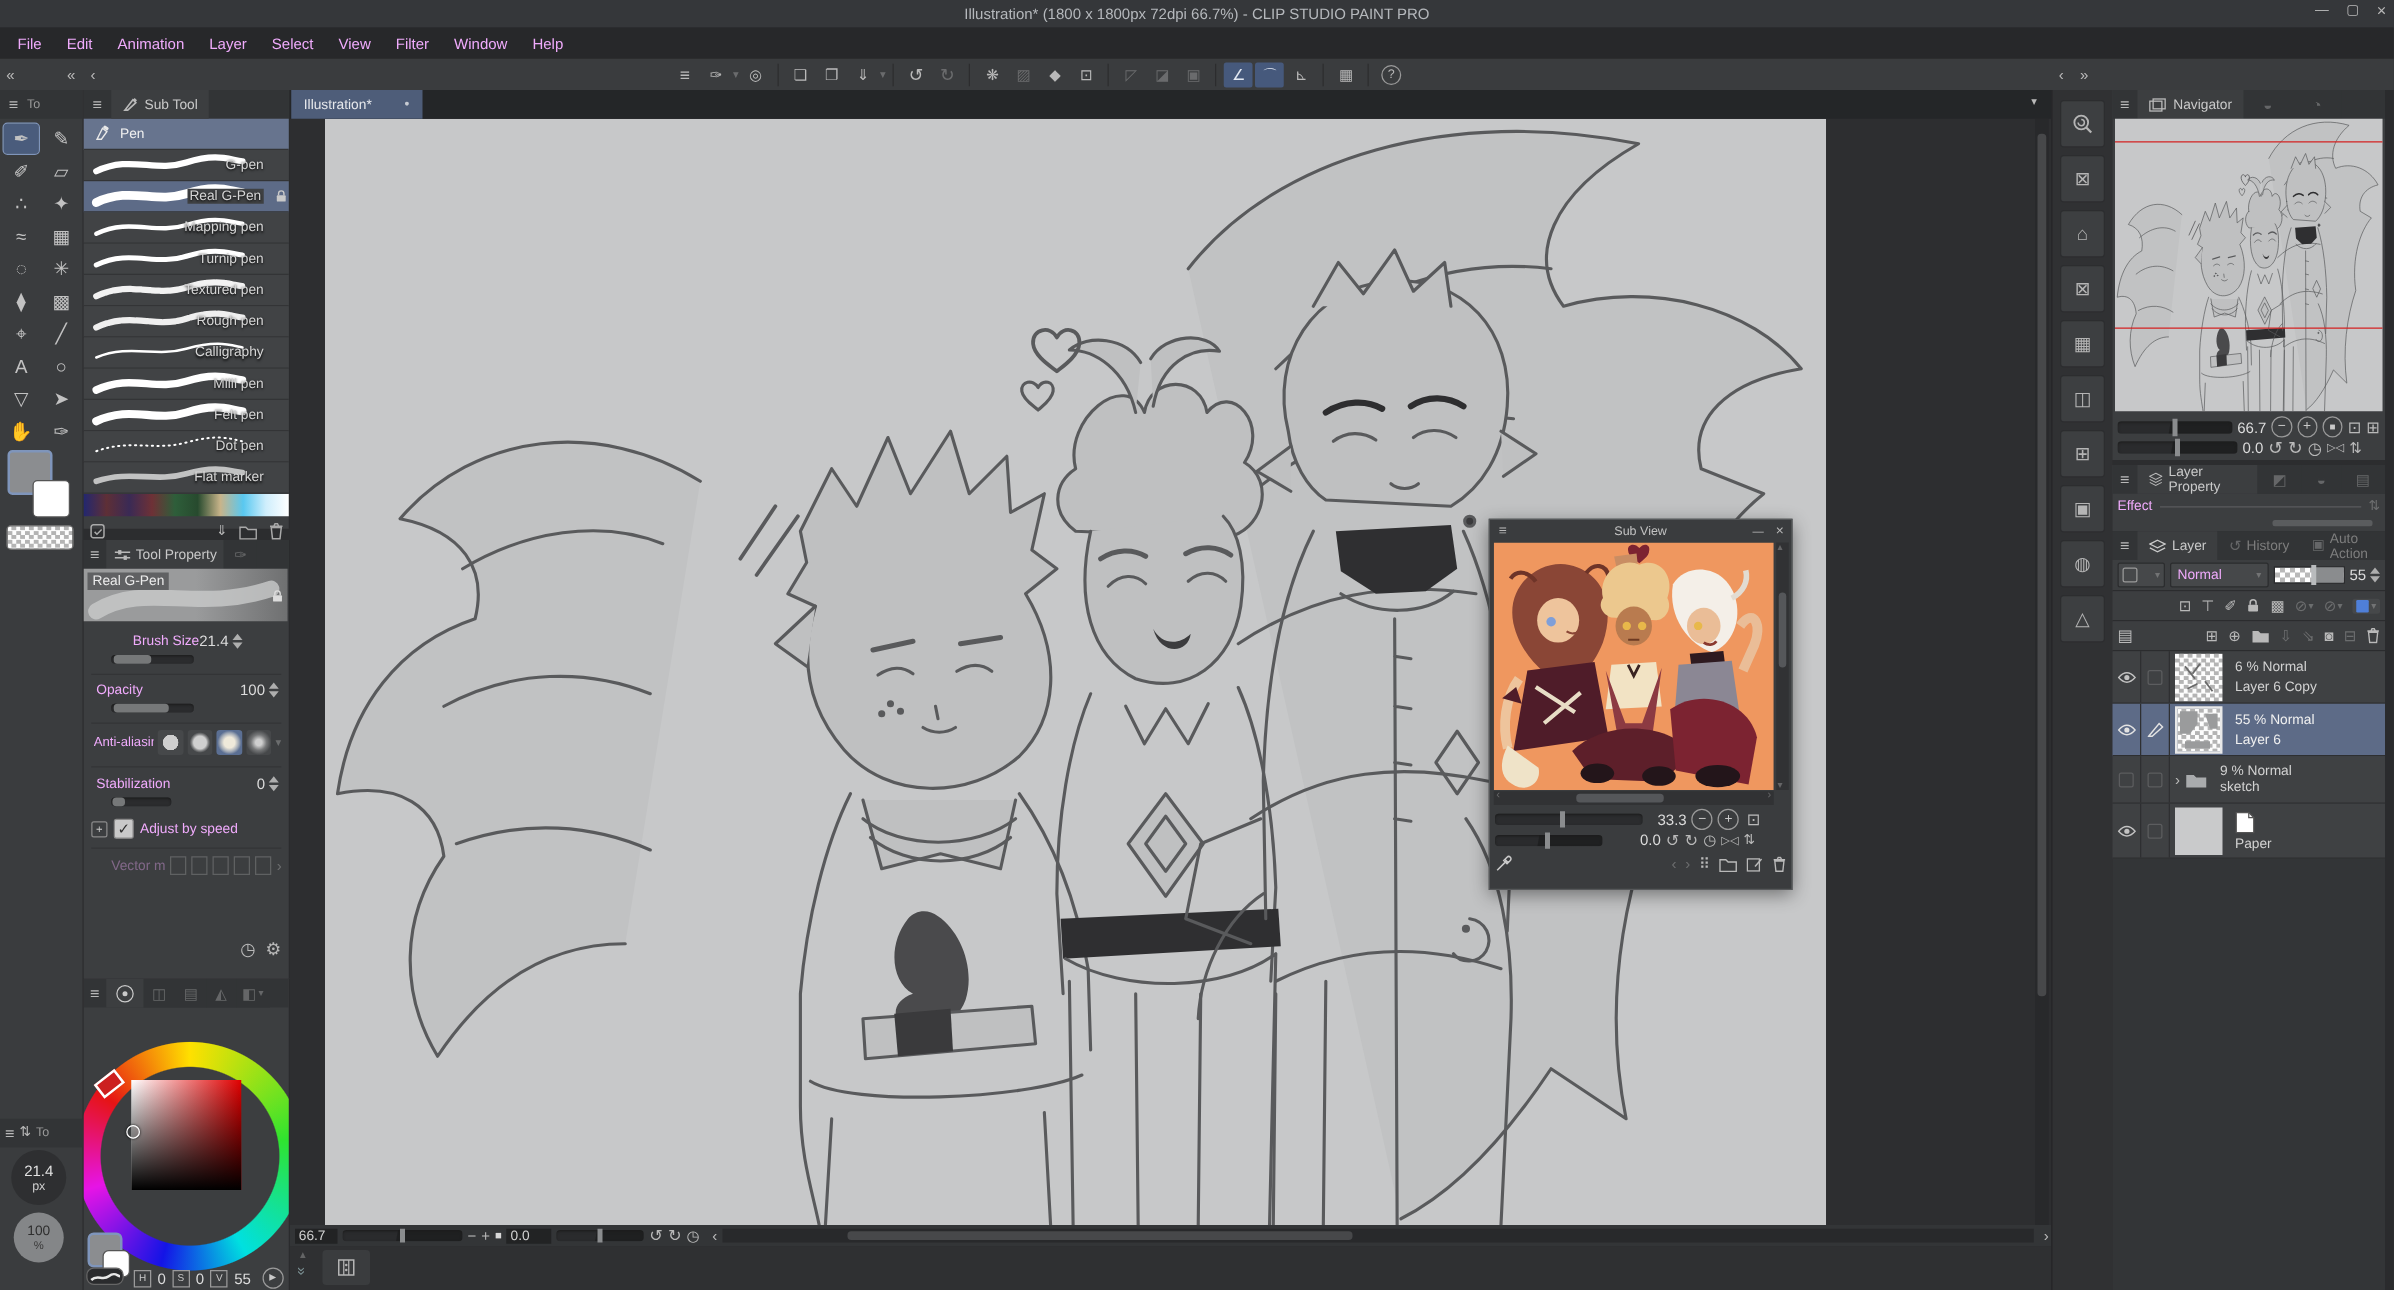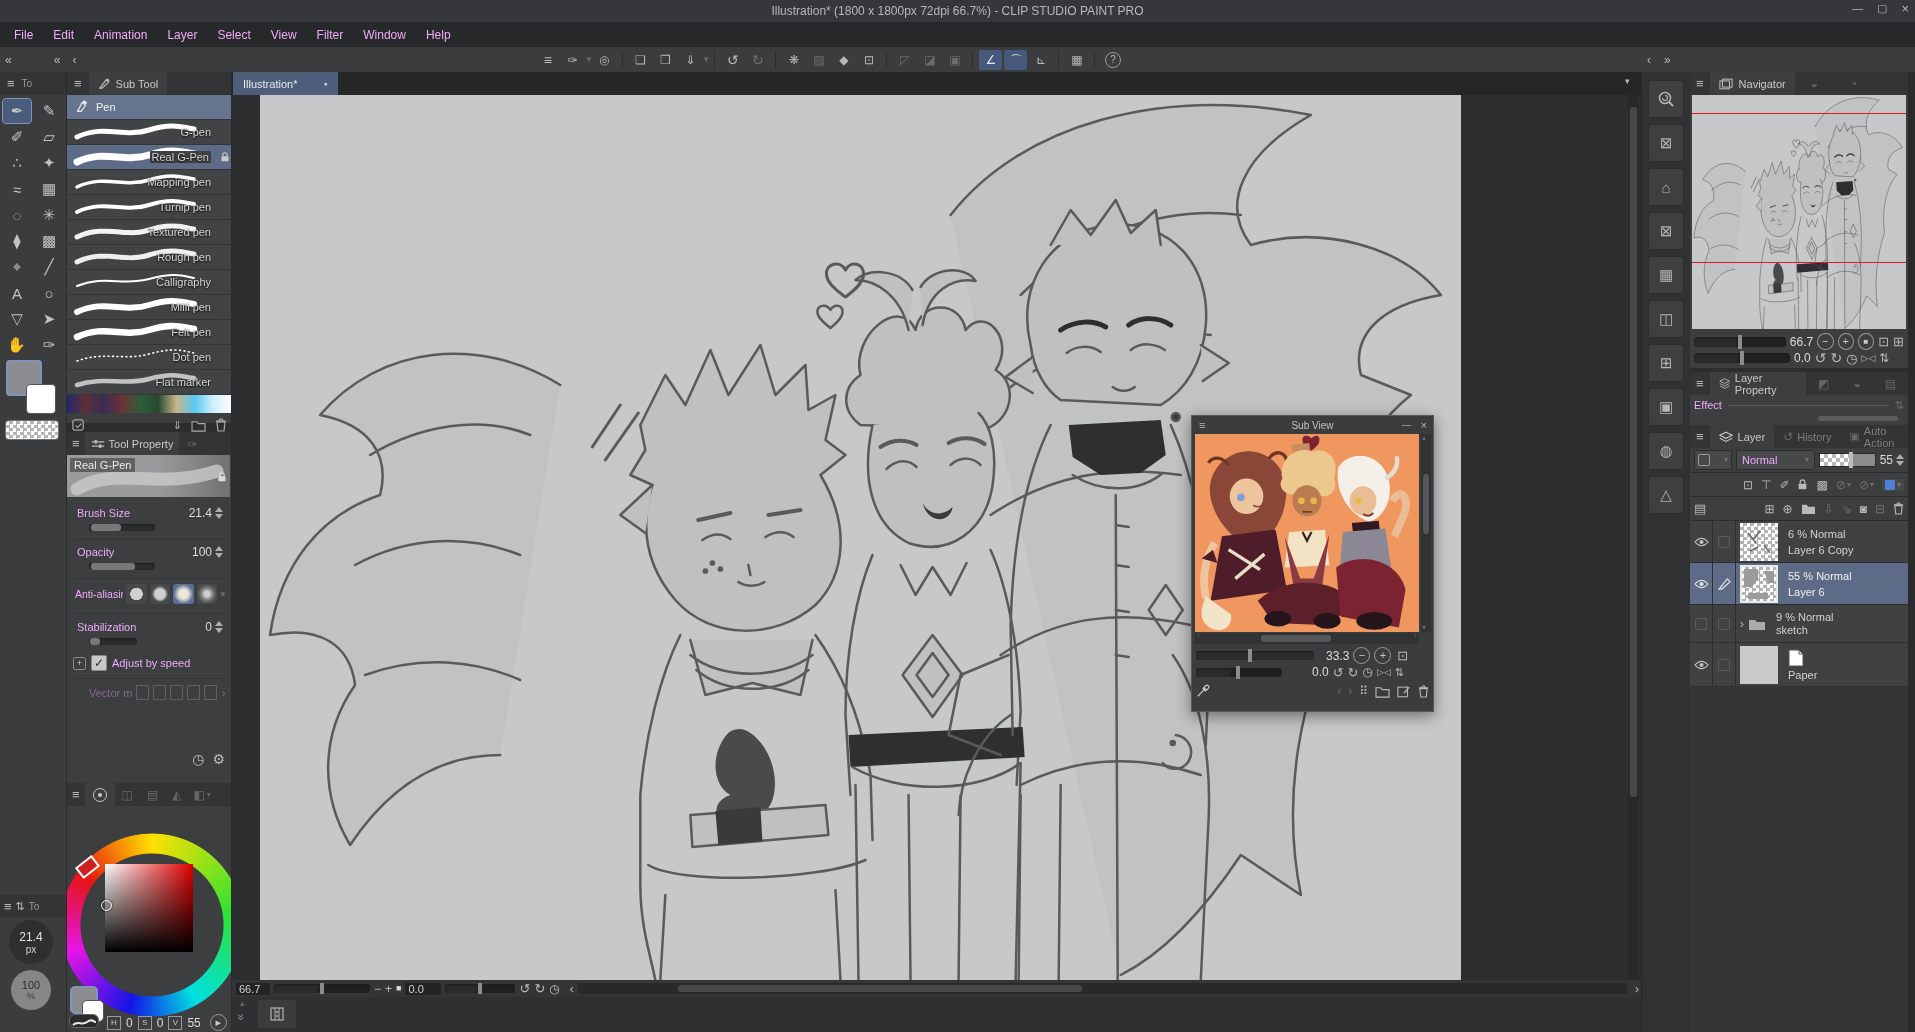--- a/index.html
+++ b/index.html
@@ -417,21 +417,21 @@
         <path d="M10,34 C50,10 90,36 150,16" stroke="#c9cacb" stroke-width="13" fill="none" stroke-linecap="round" opacity=".8"></path>
       </svg>
     <span style="position:absolute;left:3px;top:3px;background:rgba(90,91,93,.9);color:#ececec;font-size:11px;padding:1px 4px">Real G-Pen</span>
     <svg width="10" height="12" viewBox="0 0 14 16" style="position:absolute;right:3px;top:16px">
         <rect x="2" y="7" width="10" height="7" rx="1" fill="#dcdcdc"></rect>
         <path d="M4,7 V5 a3,3 0 0 1 6,0 V7" stroke="#dcdcdc" fill="none" stroke-width="1.6"></path>
       </svg>
   </div>
 
   <div class="p" style="left:10px;top:74px;width:146px">
-    <div class="fx" style="justify-content:space-between">
+    <div class="fx" style="justify-content:center">
       <span class="txt">Brush Size</span>
       <span class="fx">
           <span class="val">21.4</span>
           <span class="spin">
             <i class="u"></i>
             <i class="d"></i>
           </span>
         </span>
     </div>
     <div class="groove" style="width:66px;margin:4px 0 0 12px;position:relative">

